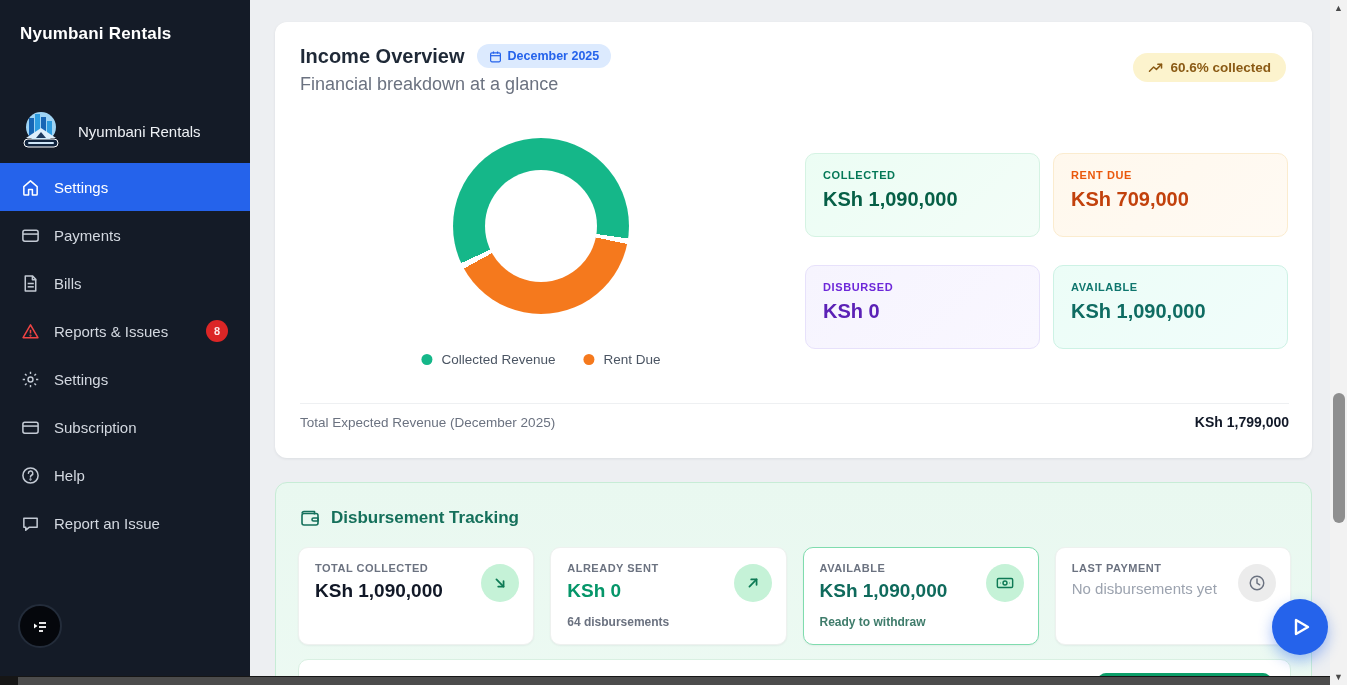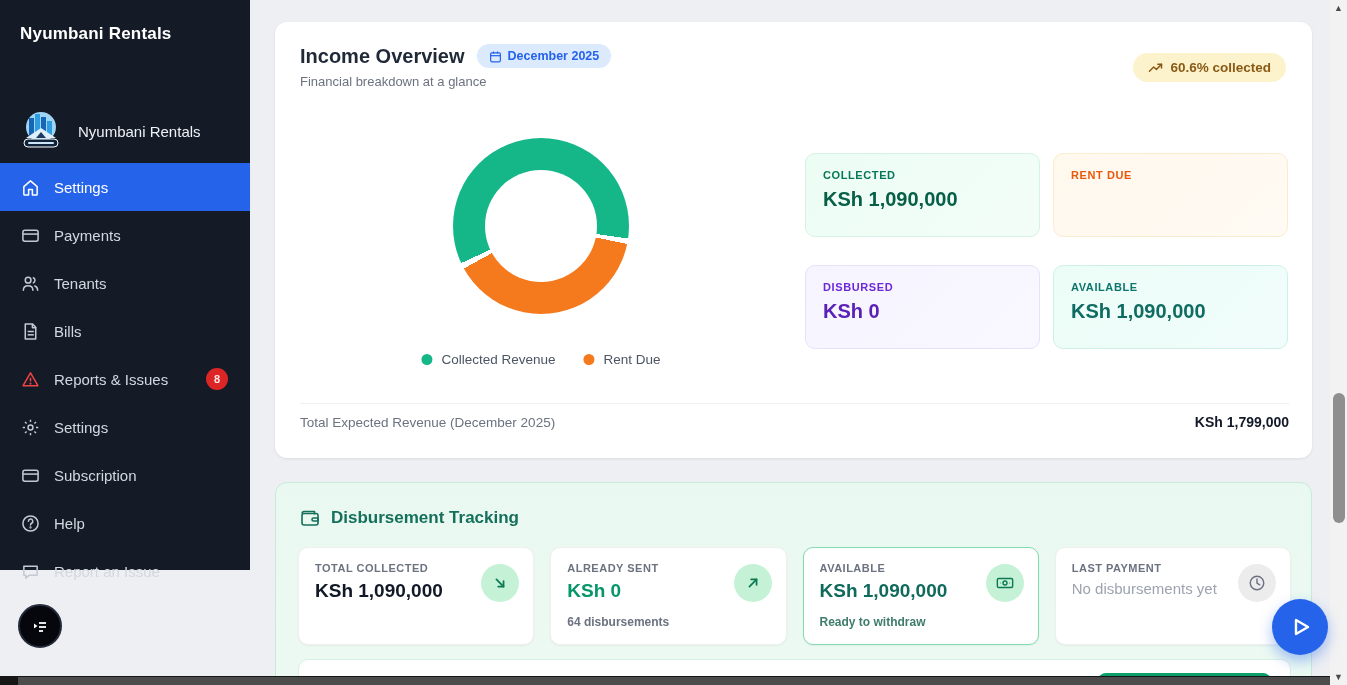--- a/index.html
+++ b/index.html
@@ -1,20 +1,20 @@
 <!DOCTYPE html>
 <html><head>
 <meta charset="utf-8">
 <style>
   * { margin: 0; padding: 0; box-sizing: border-box; }
   html,body { width: 1347px; height: 685px; font-family: "Liberation Sans", sans-serif; }
   .screen { position: relative; width: 1347px; height: 685px; background: #edeff2; overflow: hidden; }
 
   
-  .sidebar { position: absolute; left: 0; top: 0; width: 250px; height: 570px; background: #141b27; z-index: 5; }
+  .sidebar { position: absolute; left: 0; top: 0; width: 250px; height: 685px; background: #141b27; z-index: 5; }
   .sb-header { padding: 24px 20px 0 20px; }
   .sb-header-title { color: #ffffff; font-size: 17px; font-weight: 700; letter-spacing: .2px; }
   .sb-brand { position: absolute; left: 0; top: 103px; width: 250px; height: 56px; display: flex; align-items: center; padding: 0 20px; gap: 16px; }
   .sb-brand-name { color: #eef1f5; font-size: 15px; }
   .logo-badge { width: 42px; height: 46px; position: relative; flex: 0 0 auto; }
   .sb-nav { position: absolute; left: 0; top: 163px; width: 250px; }
   .sb-item { height: 48px; display: flex; align-items: center; gap: 14px; padding: 0 20px; color: #d3d8e0; cursor: pointer; position: relative; }
   .sb-item .sb-icon { width: 20px; height: 20px; display: flex; align-items: center; justify-content: center; color: #c3cad4; flex: 0 0 auto; }
   .sb-item .sb-label { font-size: 15px; }
   .sb-item.active { background: #2563eb; color: #ffffff; }
@@ -24,21 +24,21 @@
   .sb-toggle { position: absolute; left: 18px; top: 604px; width: 44px; height: 44px; border-radius: 50%; background: #05070c; border: 2px solid #232c3a; display: flex; align-items: center; justify-content: center; cursor: pointer; }
 
   
   .main { position: absolute; left: 250px; top: 0; width: 1080px; height: 685px; background: #edeff2; }
 
   
   .card1 { position: absolute; left: 25px; top: 22px; width: 1037px; height: 436px; background: #ffffff; border-radius: 12px; box-shadow: 0 1px 3px rgba(16,24,40,.08); }
   .c1-header { position: absolute; left: 25px; top: 22px; display: flex; align-items: center; gap: 12px; }
   .c1-title { font-size: 20px; font-weight: 700; color: #1f2937; }
   .period-badge { display: flex; align-items: center; gap: 6px; background: #dceafe; color: #2563eb; font-size: 12.5px; font-weight: 600; border-radius: 999px; padding: 5px 12px; }
-  .c1-subtitle { position: absolute; left: 25px; top: 52px; font-size: 13px; color: #6b7280; }
+  .c1-subtitle { position: absolute; left: 25px; top: 52px; font-size: 18px; color: #6b7280; }
   .collected-badge { position: absolute; right: 26px; top: 31px; display: flex; align-items: center; gap: 7px; background: #fcf3cd; color: #8a5a14; font-size: 13.5px; font-weight: 600; border-radius: 999px; padding: 7px 15px; }
 
   
   .donut-wrap { position: absolute; left: 178px; top: 116px; width: 176px; height: 176px; }
   .donut { width: 176px; height: 176px; border-radius: 50%;
     background: conic-gradient(from 100deg, #ffffff 0 0.5%, #f5791d 0.5% 39.2%, #ffffff 39.2% 40.3%, #15b789 40.3% 99.5%, #ffffff 99.5% 100%); position: relative; }
   .donut::after { content: ""; position: absolute; left: 32px; top: 32px; width: 112px; height: 112px; border-radius: 50%; background: #ffffff; }
   .legend { position: absolute; left: 266px; top: 330px; transform: translateX(-50%); display: flex; gap: 28px; align-items: center; white-space: nowrap; }
   .legend-item { display: flex; align-items: center; gap: 9px; font-size: 13.5px; color: #4b5563; cursor: pointer; }
   .legend-dot { width: 11px; height: 11px; border-radius: 50%; }
@@ -137,31 +137,20 @@
       <div class="sb-item">
         <span class="sb-icon">
           <svg width="19" height="19" viewBox="0 0 20 20" fill="none" stroke="currentColor" stroke-width="1.6">
               <rect x="2" y="4.5" width="16" height="11.5" rx="2"></rect>
               <line x1="2" y1="8.5" x2="18" y2="8.5"></line>
             </svg>
         </span>
         <span class="sb-label">Payments</span>
       </div>
 
-      <div class="sb-item">
-        <span class="sb-icon">
-          <svg width="19" height="19" viewBox="0 0 20 20" fill="none" stroke="currentColor" stroke-width="1.6" stroke-linecap="round">
-              <circle cx="7.5" cy="6.5" r="3"></circle>
-              <path d="M2.5 17c0-3 2.3-4.6 5-4.6s5 1.6 5 4.6"></path>
-              <path d="M13 4a3 3 0 0 1 0 5.4"></path>
-              <path d="M14.5 12.7c2 .7 3 2.1 3 4.3"></path>
-            </svg>
-        </span>
-        <span class="sb-label">Tenants</span>
-      </div>
 
       <div class="sb-item">
         <span class="sb-icon">
           <svg width="19" height="19" viewBox="0 0 20 20" fill="none" stroke="currentColor" stroke-width="1.6" stroke-linejoin="round">
               <path d="M4.5 2h7.5l3.5 3.5V18h-11z"></path>
               <path d="M12 2v4h4"></path>
               <line x1="7" y1="10" x2="13.5" y2="10"></line>
               <line x1="7" y1="13.5" x2="13.5" y2="13.5"></line>
             </svg>
         </span>
@@ -271,20 +260,21 @@
         </span>
       </div>
 
       <div class="stats">
         <div class="stat collected">
           <div class="stat-label">COLLECTED</div>
           <div class="stat-value">KSh 1,090,000</div>
         </div>
         <div class="stat rentdue">
           <div class="stat-label">RENT DUE</div>
+          <div class="stat-value">KSh 709,000</div>
         </div>
         <div class="stat disbursed">
           <div class="stat-label">DISBURSED</div>
           <div class="stat-value">KSh 0</div>
         </div>
         <div class="stat available">
           <div class="stat-label">AVAILABLE</div>
           <div class="stat-value">KSh 1,090,000</div>
         </div>
       </div>

